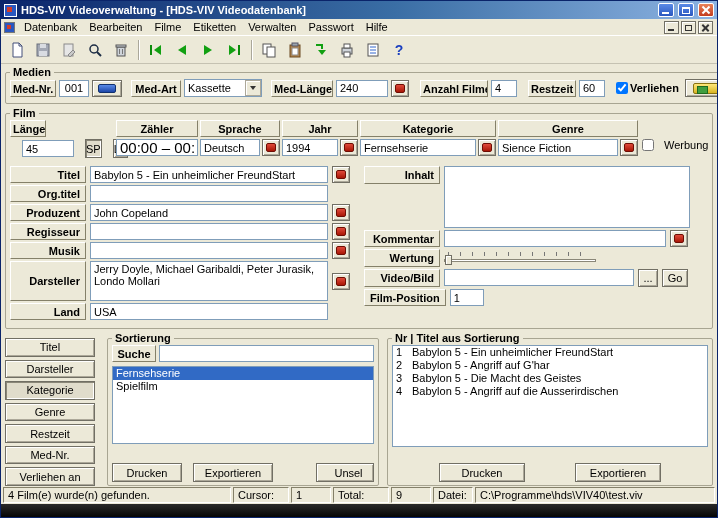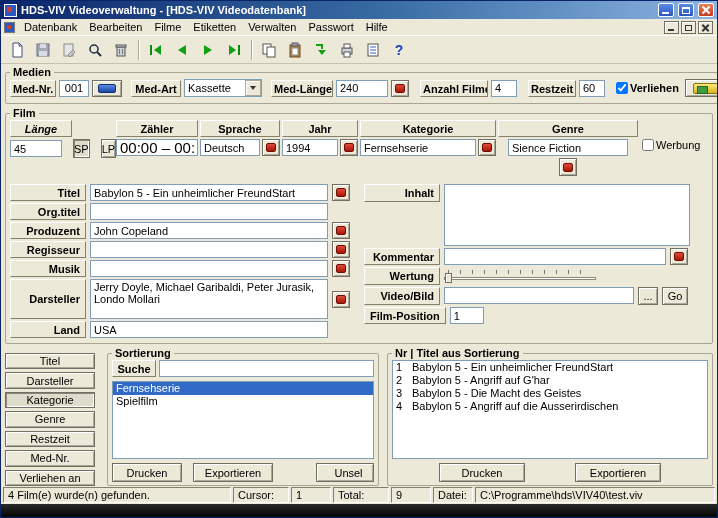--- a/index.html
+++ b/index.html
@@ -261,22 +261,22 @@
             <span class="cash-ic"></span>
           </button>
       </div>
     </fieldset>
 
     <fieldset style="flex:0 0 222px;">
       <legend>Film</legend>
 
       <div class="row" style="align-items:flex-start; gap:2px;">
         <div class="fcol" style="width:104px;">
-          <div class="lbl" style="width:62px;font-style:italic;">Länge</div>
-          <div class="row" style="gap:11px;">
+          <div class="lbl" style="width:36px;">Länge</div>
+          <div class="row" style="gap:11px;margin-left:12px;">
             <input class="txt" style="width: 52px;" value="45">
             <button class="btn pressed" style="width:28px;">SP</button>
             <button class="btn" style="width:24px;">LP</button>
           </div>
         </div>
         <div class="fcol" style="width:82px;">
           <div class="lbl">Zähler</div>
           <input class="txt" style="font-size: 15px;" value="00:00 – 00:45">
         </div>
         <div class="fcol" style="width:80px;">
@@ -301,28 +301,28 @@
           <div class="lbl">Kategorie</div>
           <div class="row" style="gap:2px;">
             <input class="txt" style="width: 116px;" value="Fernsehserie">
             <button class="btn lookup">
                 <span class="red-ic"></span>
               </button>
           </div>
         </div>
         <div class="fcol" style="width:140px;">
           <div class="lbl">Genre</div>
-          <div class="row" style="gap:2px;flex-direction:column;">
+          <div class="row" style="gap:2px;">
             <input class="txt" style="width: 120px;" value="Sience Fiction">
             <button class="btn lookup">
                 <span class="red-ic"></span>
               </button>
           </div>
         </div>
-        <label class="row" style="gap:2px; margin-top:19px; margin-left:2px;">
+        <label class="row" style="gap:10px; margin-top:19px; margin-left:2px;">
           <input type="checkbox" style="width: 12px; height: 12px;">
           <span>Werbung</span>
         </label>
       </div>
 
       <div style="display:flex; gap:14px; margin-top:8px;">
 
         <div style="width:340px;">
           <div class="frow">
             <div class="flbl">Titel</div>

